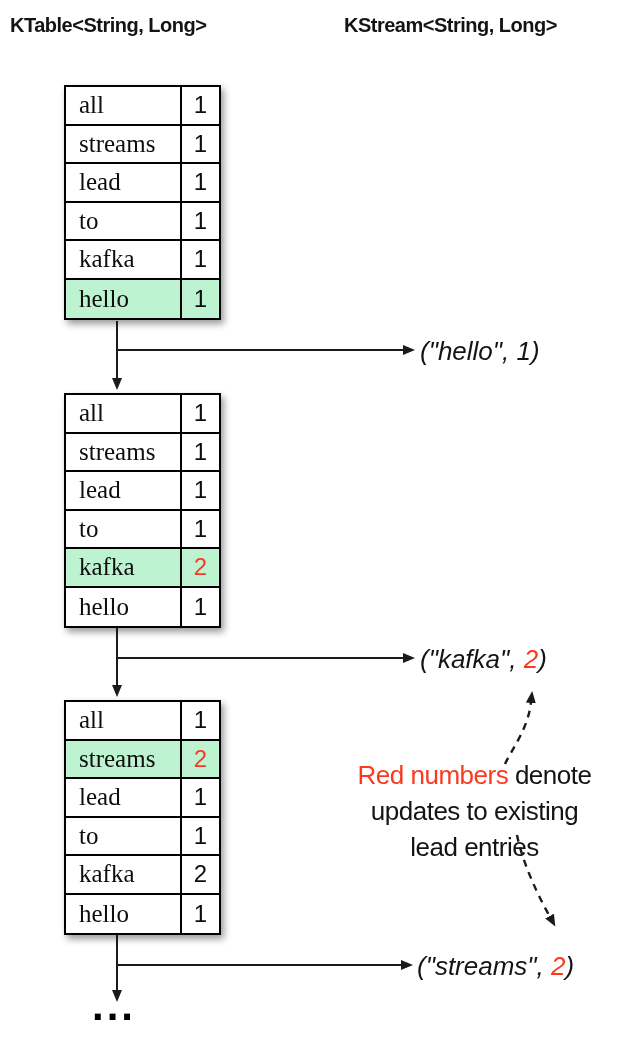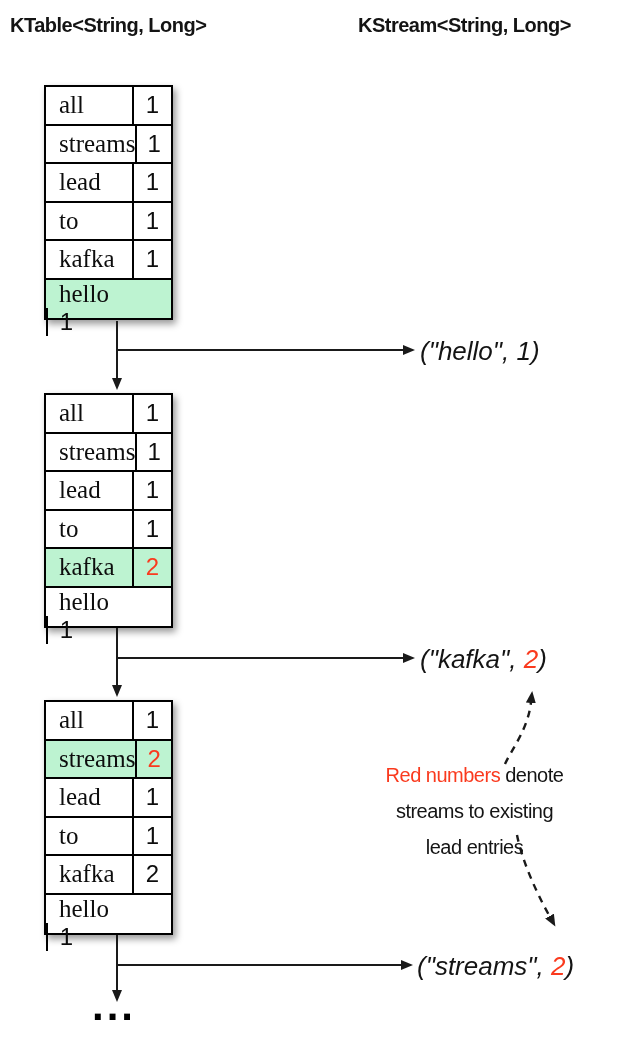--- a/index.html
+++ b/index.html
@@ -5,32 +5,32 @@
   html,body{margin:0;padding:0;background:#ffffff;}
   #canvas{
     position:relative;width:631px;height:1045px;background:#ffffff;overflow:hidden;
     font-family:"Liberation Sans",sans-serif;color:#111;
   }
   .hdr{
     position:absolute;top:14px;font-size:20px;font-weight:bold;letter-spacing:-0.5px;
     white-space:nowrap;color:#141414;
   }
   #hdr-left{left:10px;}
-  #hdr-right{left:358px;}
+  #hdr-right{left:344px;}
   .wtable{
-    position:absolute;left:44px;width:129px;background:#0f172a;
+    position:absolute;left:64px;width:157px;background:#0f172a;
     border:2px solid #000;box-sizing:border-box;
     box-shadow:3px 4px 7px rgba(0,0,0,0.40);
   }
   #table-1{top:85px;} #table-2{top:393px;} #table-3{top:700px;}
   .row{
     display:flex;align-items:stretch;height:38.5px;box-sizing:border-box;
     border-bottom:2px solid #000;background:#fff;
   }
-  .row:last-child{border-bottom:none;flex-direction:column;}
+  .row:last-child{border-bottom:none;}
   .row.hl{background:var(--green,#bdf3d1);}
   .key{
     flex:1;display:flex;align-items:center;padding-left:13px;
     font-family:"Liberation Serif",serif;font-size:25px;color:#0d0d0d;
   }
   .val{
     width:37px;border-left:2px solid #000;display:flex;align-items:center;justify-content:center;
     font-family:"Liberation Sans",sans-serif;font-size:24px;color:#0d0d0d;
   }
   .row.redval .val{color:var(--red,#fa3a1e);}
@@ -40,21 +40,21 @@
   .record{
     position:absolute;font-style:italic;font-size:26px;line-height:30px;white-space:nowrap;
     color:#141414;
   }
   #record-1{left:420px;top:336px;}
   #record-2{left:420px;top:644px;}
   #record-3{left:417px;top:951px;}
   .record .rv.red{color:var(--red,#fa3a1e);font-style:italic;}
   #annotation{
     position:absolute;left:332px;top:757px;width:285px;text-align:center;
-    font-size:20px;line-height:36px;color:#141414;letter-spacing:-0.5px;
+    font-size:26px;line-height:36px;color:#141414;letter-spacing:-0.5px;
   }
   #annotation .red{color:var(--red,#fa3a1e);}
   #ellipsis{
     position:absolute;left:92px;top:986px;font-size:42px;font-weight:bold;
     letter-spacing:3px;line-height:40px;color:#000;
   }
 </style>
 </head>
 <body>
 
@@ -159,19 +159,19 @@
     <path class="dashed" d="M505,764 C513,747 528,729 531,702" marker-end="url(#ah)"></path>
     <path class="dashed" d="M517,835 C522,860 535,890 550,917" marker-end="url(#ah)"></path>
   </svg>
 
   <div class="record" id="record-1"><span>("hello", </span><span class="rv">1</span><span>)</span></div>
   <div class="record" id="record-2"><span>("kafka", </span><span class="rv red">2</span><span>)</span></div>
   <div class="record" id="record-3"><span>("streams", </span><span class="rv red">2</span><span>)</span></div>
 
   <div id="annotation">
     <span class="red">Red numbers</span><span> denote</span><br>
-    <span>streams to existing</span><br>
+    <span>updates to existing</span><br>
     <span>lead entries</span>
   </div>
 
   <div id="ellipsis">...</div>
 
 </div>
 
 </body></html>

